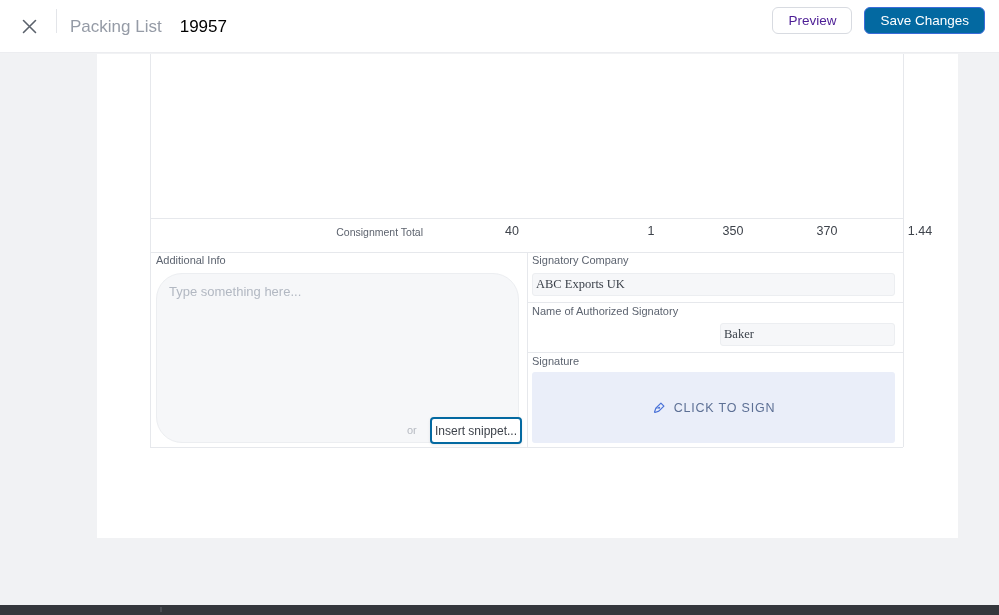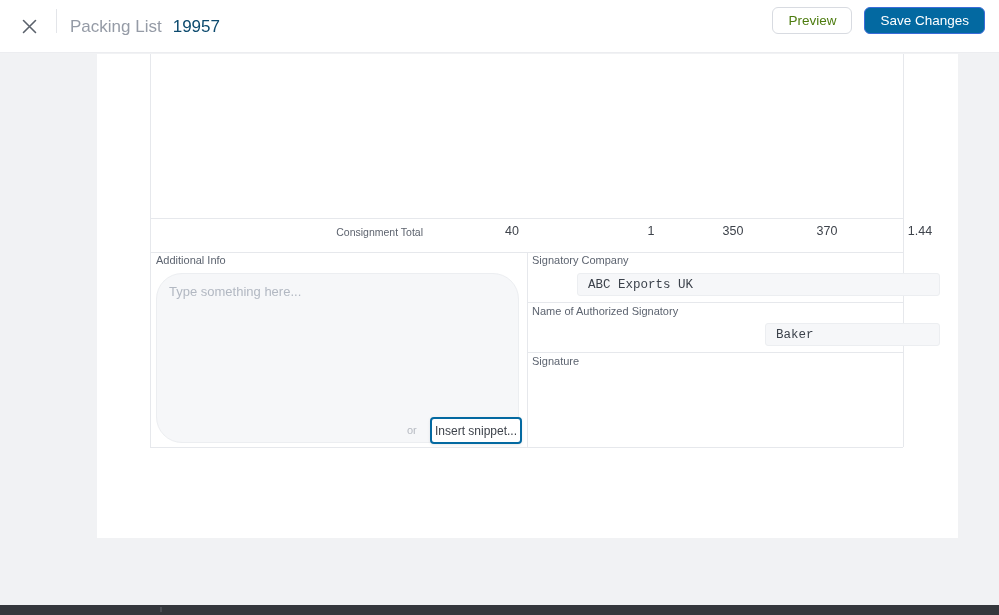--- a/index.html
+++ b/index.html
@@ -20,31 +20,31 @@
   .close-btn {
     position:absolute; left:12px; top:9px; width:34px; height:34px;
     background:none; border:none; cursor:pointer;
     display:flex; align-items:center; justify-content:center;
   }
   .header-divider {
     position:absolute; left:56px; top:9px; width:1px; height:24px; background:#e3e5e9;
   }
   .page-title {
     position:absolute; left:70px; top:0; height:53px;
-    display:flex; align-items:center; gap:11px; font-size:17px;
+    display:flex; align-items:center; gap:18px; font-size:17px;
   }
   .doc-type { color:#959ba6; }
-  .doc-number { color:#0c4a6e; }
+  .doc-number { color:#000000; }
   .header-actions {
     position:absolute; right:14px; top:7px; display:flex; gap:12px;
   }
   .btn { height:27px; border-radius:6px; font-size:13.5px; cursor:pointer;
          font-family:inherit; display:flex; align-items:center; padding:0 15px; }
   .btn-secondary {
-    background:#ffffff; border:1px solid #d8dbe1; color:#4d7c0f;
+    background:#ffffff; border:1px solid #d8dbe1; color:#4c1d95;
   }
   .btn-primary {
     background:#0369a1; border:1px solid #3b6cd9; color:#ffffff; font-weight:500;
   }
 
   
   .card {
     position:absolute; left:97px; top:54px; width:861px; height:484px;
     background:#ffffff;
   }
@@ -62,22 +62,22 @@
   }
 
   
   .field-label {
     position:absolute; font-size:11px; color:#5d6470; white-space:nowrap;
   }
 
   
   .ghost-input {
     position:absolute; background:#f6f7f9; border:1px solid #eceef1;
-    border-radius:3px; font-family:Liberation Mono, monospace; font-size:12.5px; color:#3c424b;
-    padding:0 10px; outline:none;margin-left:45px;
+    border-radius:3px; font-family:Liberation Serif, serif; font-size:12.5px; color:#3c424b;
+    padding:0 3px; outline:none;
   }
   .ghost-textarea {
     position:absolute; background:#f6f7f9; border:1px solid #eceef1;
     border-radius:3px; font-family:inherit; font-size:13px; color:#3c424b;
     padding:10px 12px; outline:none; resize:none;
   }
   .ghost-input::placeholder, .ghost-textarea::placeholder { color:#b2b8c2; }
 
   .or-label {
     position:absolute; left:310px; top:370px; font-size:11px; color:#b6bac2;
@@ -151,16 +151,24 @@
   <span class="or-label">or</span>
   <button class="snippet-btn">Insert snippet...</button>
 
   <span class="field-label" style="left:435px; top:200px;">Signatory Company</span>
   <input class="ghost-input" style="left: 435px; top: 219px; width: 363px; height: 23px;" value="ABC Exports UK">
 
   <span class="field-label" style="left:435px; top:251px;">Name of Authorized Signatory</span>
   <input class="ghost-input" style="left: 623px; top: 269px; width: 175px; height: 23px;" value="Baker">
 
   <span class="field-label" style="left:435px; top:301px;">Signature</span>
+  <div class="sign-box">
+    <svg width="14" height="14" viewBox="0 0 16 16">
+      <path d="M10.2 2.4 L13.6 5.8 L7.8 11.6 L3.4 13.1 L2.9 12.6 L4.4 8.2 Z" fill="none" stroke="#4a72d8" stroke-width="1.4" stroke-linejoin="round"></path>
+      <circle cx="8.2" cy="7.8" r="1.1" fill="#4a72d8"></circle>
+      <path d="M4.4 8.2 L8.2 7.8" stroke="#4a72d8" stroke-width="1"></path>
+    </svg>
+    <span class="sign-text">CLICK TO SIGN</span>
+  </div>
 </div>
 
 <div class="taskbar"></div>
 <div class="taskbar-divider"></div>
 
 </body></html>

